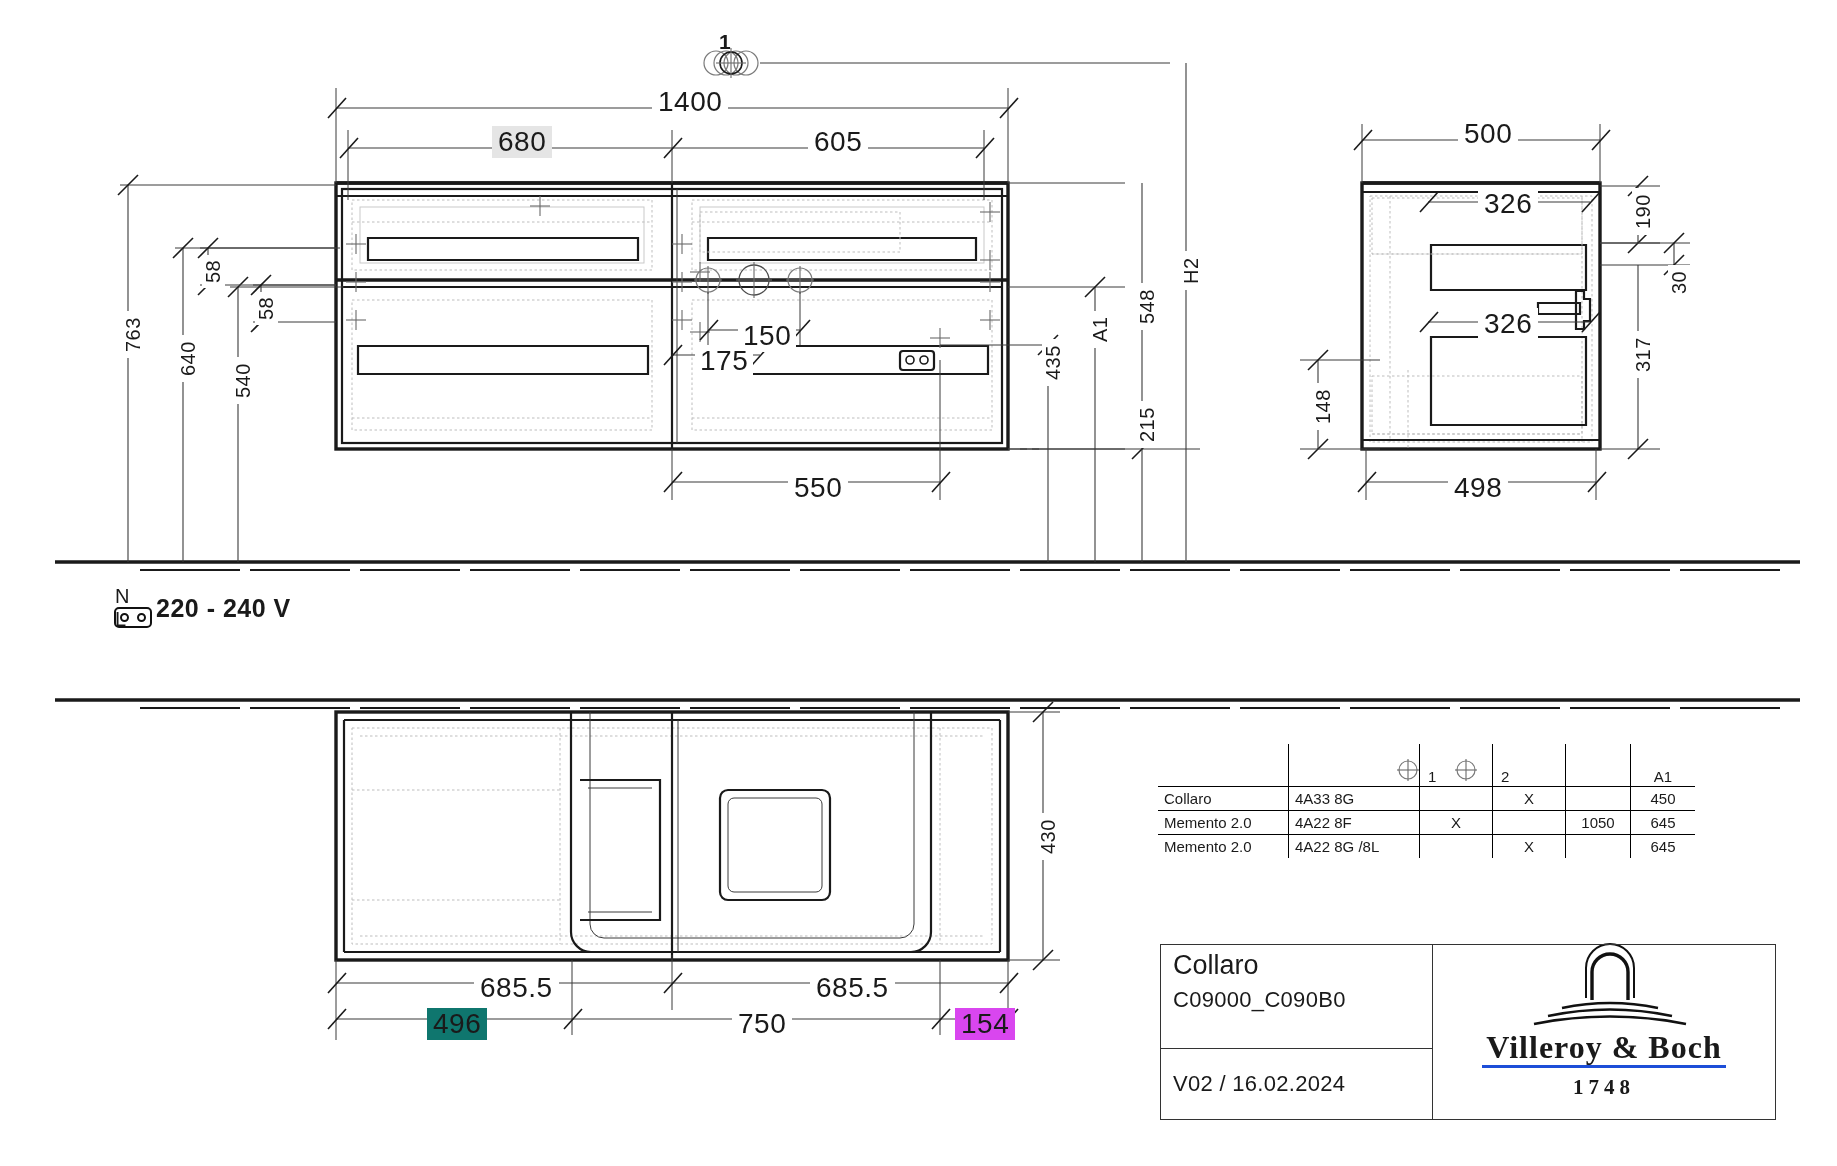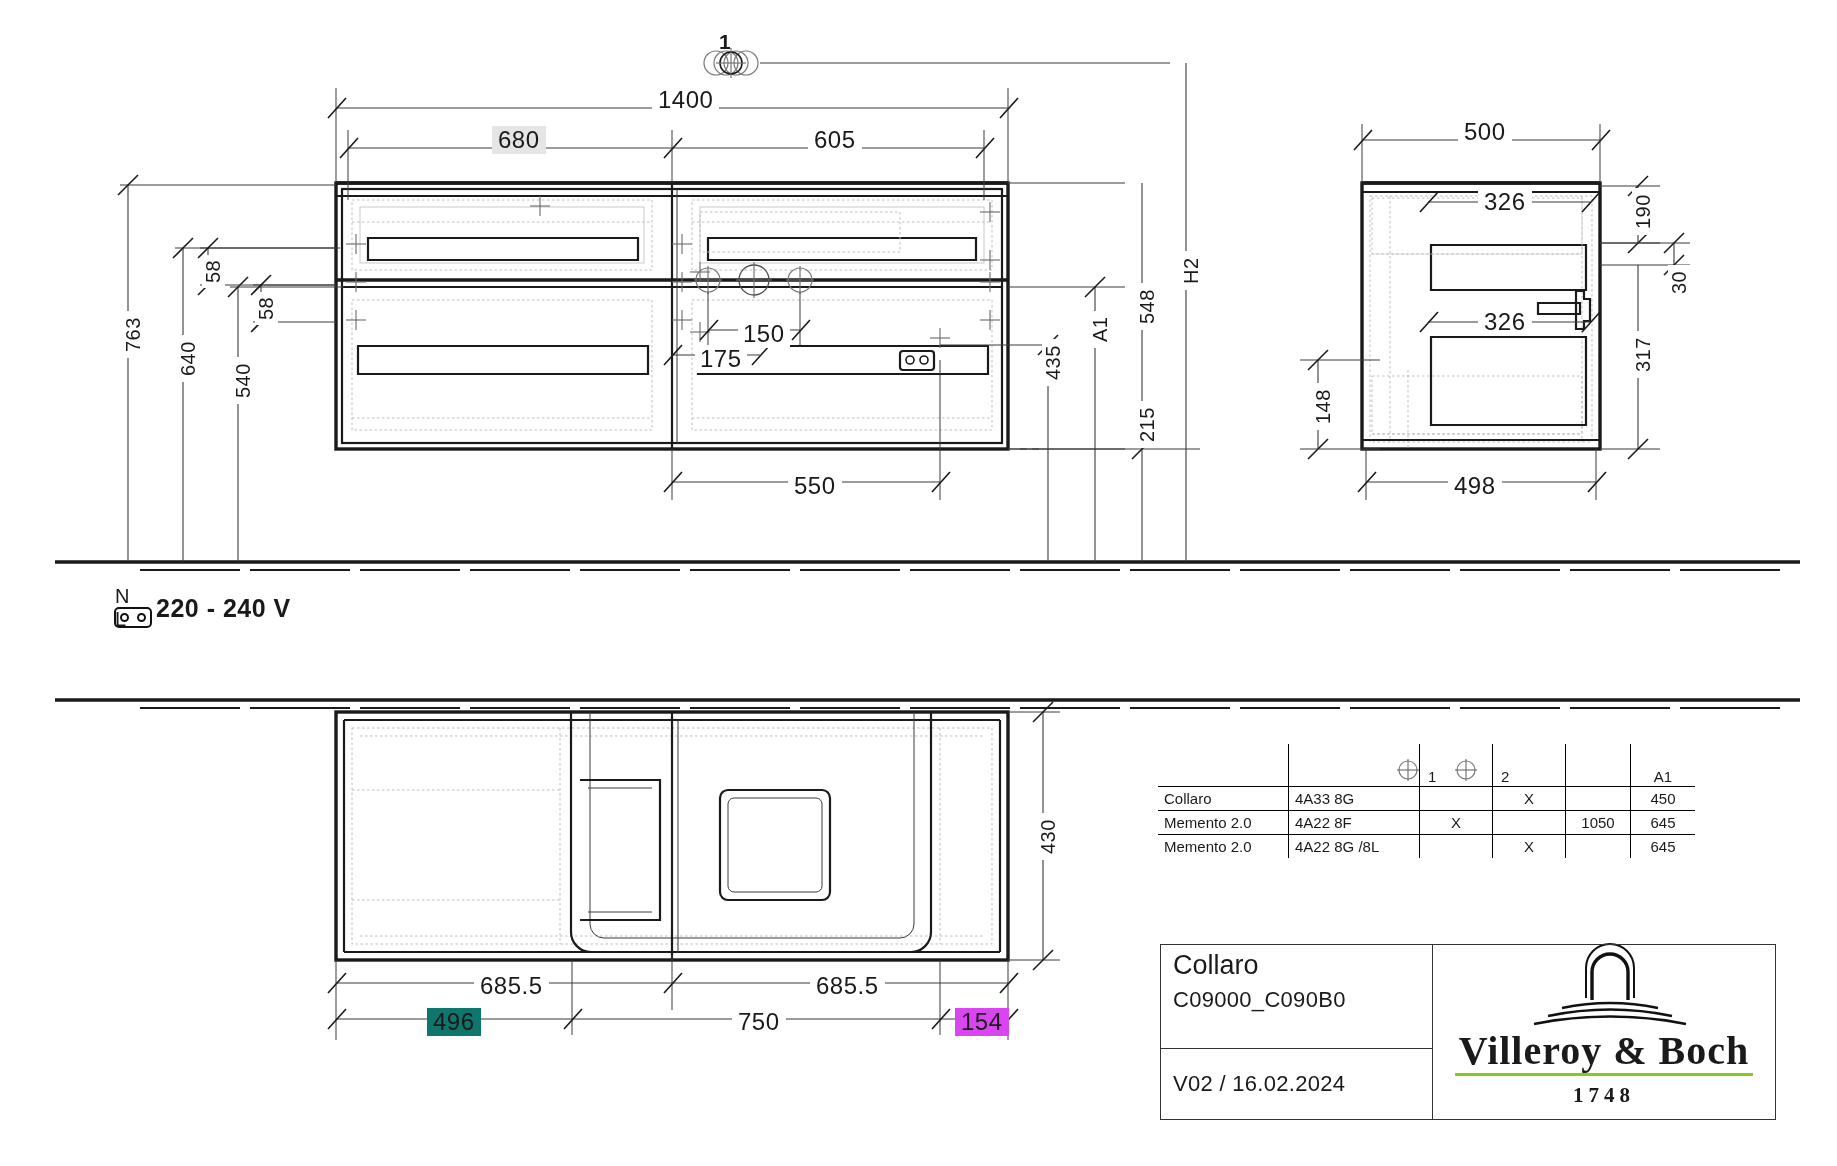--- a/index.html
+++ b/index.html
@@ -1,41 +1,41 @@
 <!DOCTYPE html>
 <html><head>
 <meta charset="utf-8">
 <style>
   html,body{margin:0;padding:0;background:#fff;}
   body{width:1837px;height:1166px;font-family:"Liberation Sans",sans-serif;color:#1a1a1a;}
   #sheet{position:relative;width:1837px;height:1166px;overflow:hidden;background:#fff;}
   svg{position:absolute;left:0;top:0;}
   .lbl{position:absolute;font-family:"Liberation Sans",sans-serif;color:#1a1a1a;white-space:nowrap;}
-  .dim{font-size:24px;letter-spacing:.5px;}
+  .dim{font-size:28px;letter-spacing:.5px;}
   .dimv{font-size:20px;letter-spacing:.5px;transform-origin:0 0;}
   .bold{font-weight:bold;}
   
   #variant-table{position:absolute;left:1158px;top:744px;font-size:15px;}
   #variant-table table{border-collapse:collapse;}
   #variant-table td,#variant-table th{font-weight:normal;font-size:15px;padding:1px 6px;text-align:center;font-family:"Liberation Sans",sans-serif;}
   #variant-table td.name,#variant-table td.code{text-align:left;}
   .vt-head td{height:40px;vertical-align:bottom;padding-bottom:2px;}
   .vt-row td{height:21px;border-top:1px solid #000;}
   .c-sep{border-left:1px solid #000;}
   
   #titleblock{position:absolute;left:1160px;top:944px;width:616px;height:176px;border:1.5px solid #333;box-sizing:border-box;display:flex;}
   #tb-left{width:272px;border-right:1.5px solid #333;box-sizing:border-box;display:flex;flex-direction:column;}
   #tb-top{height:104px;border-bottom:1.5px solid #333;box-sizing:border-box;padding:6px 12px 0 12px;}
   #tb-bot{flex:1;padding:22px 12px 0 12px;}
   #tb-title{font-size:27px;line-height:1.1;}
   #tb-code{font-size:22px;margin-top:6px;letter-spacing:.3px;}
   #tb-rev{font-size:22px;letter-spacing:.3px;}
   #tb-right{flex:1;position:relative;}
   #logo-wrap{position:absolute;left:0;right:0;top:16px;text-align:center;}
-  #logo-word{font-family:"Liberation Serif",serif;font-weight:bold;font-size:40px;letter-spacing:1px;border-bottom:3px solid #84cc16;display:inline-block;padding:0 4px 2px 4px;line-height:1;}
+  #logo-word{font-family:"Liberation Serif",serif;font-weight:bold;font-size:32px;letter-spacing:1px;border-bottom:3px solid #1d4ed8;display:inline-block;padding:0 4px 2px 4px;line-height:1;}
   #logo-year{font-family:"Liberation Serif",serif;font-weight:bold;font-size:21px;letter-spacing:5px;margin-top:7px;}
   
   #socket-note{position:absolute;left:114px;top:586px;display:flex;align-items:center;}
   #socket-sym{position:relative;width:42px;height:44px;}
   #socket-nl{position:absolute;top:-1px;left:1px;font-size:20px;letter-spacing:11px;font-weight:500;}
   #socket-box{position:absolute;top:21px;left:0;width:38px;height:21px;border:2.5px solid #111;border-radius:5px;display:flex;align-items:center;justify-content:space-around;box-sizing:border-box;}
   .pin{width:9px;height:9px;border:2px solid #111;border-radius:50%;box-sizing:border-box;}
   #socket-volt{font-size:25px;font-weight:bold;letter-spacing:.5px;}
   
   #marker1-num{position:absolute;left:719px;top:30px;font-size:21px;font-weight:bold;}

